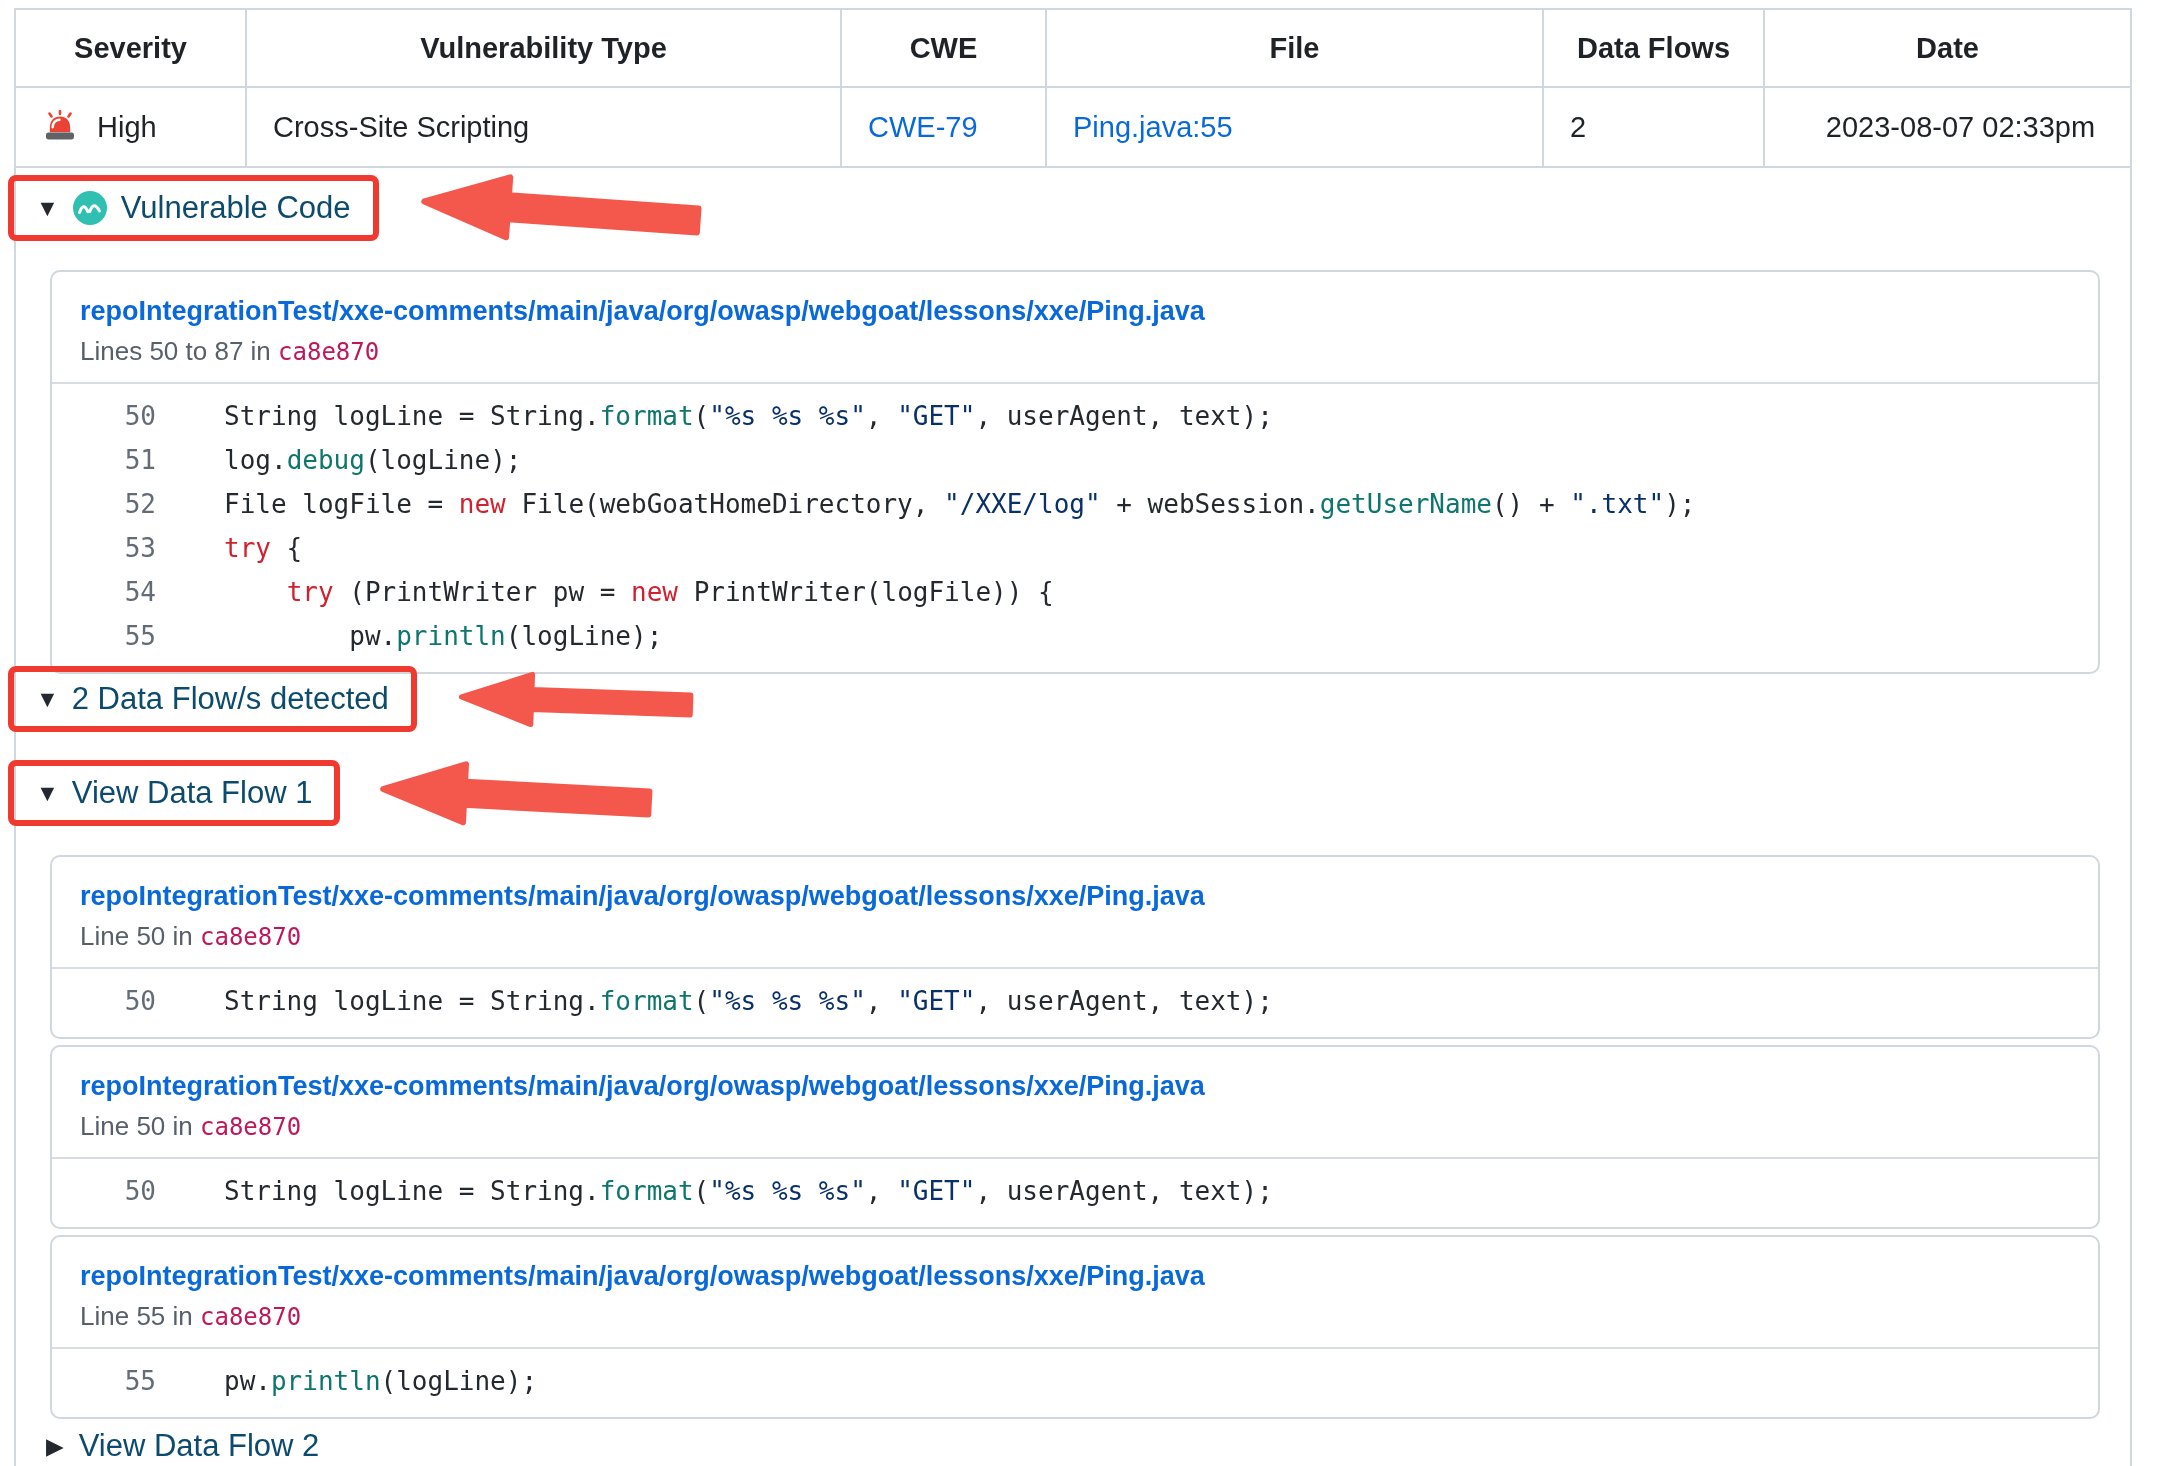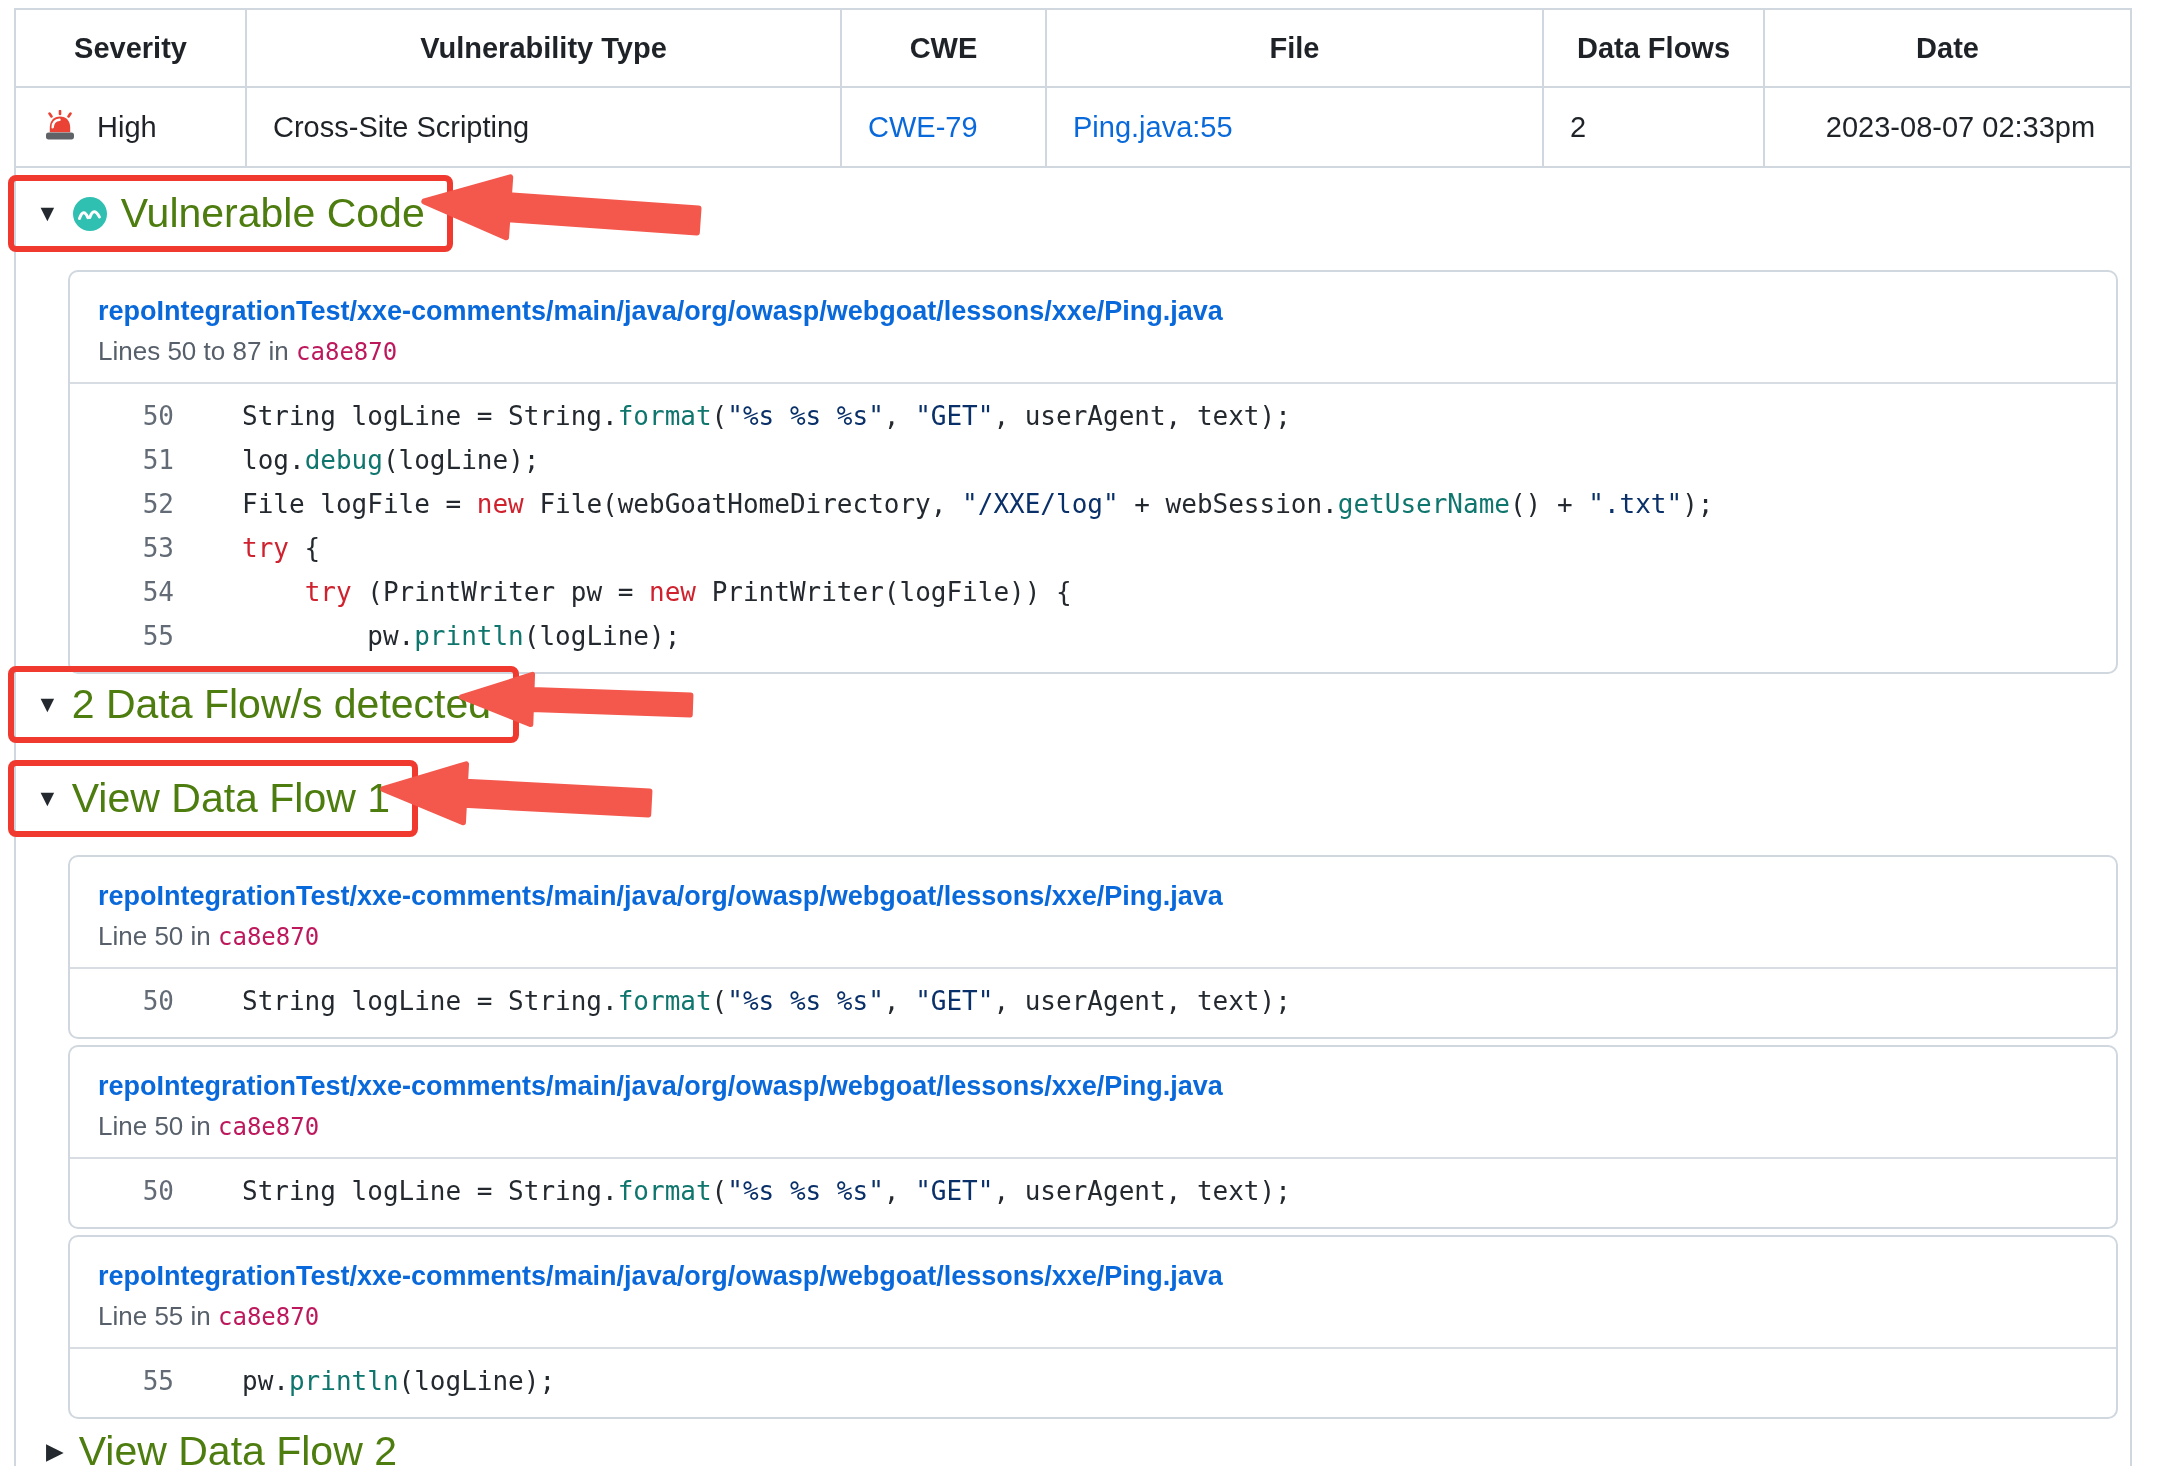--- a/index.html
+++ b/index.html
@@ -56,33 +56,33 @@
     padding: 9px 22px;
     background: transparent;
   }
   .toggle {
     display: inline-flex;
     align-items: center;
     gap: 13px;
     cursor: pointer;
   }
   .tri { font-size: 23px; color: #24292f; line-height: 1; }
-  .section-label { font-size: 41px; color: #4d7c0f; }
+  .section-label { font-size: 31px; color: #0c4a6e; }
   .plain-toggle {
     display: inline-flex;
     align-items: center;
     gap: 15px;
     cursor: pointer;
   }
   svg.red-arrow { display: block; }
 
   
   .code-panel {
     position: absolute;
-    left: 52px;
+    left: 34px;
     width: 2050px;
     border: 2px solid #d0d7de;
     border-radius: 10px;
     background: #fff;
   }
   .panel-header { padding: 22px 28px 14px 28px; }
   a.panel-path {
     color: #0969da;
     font-weight: 700;
     font-size: 27px;

